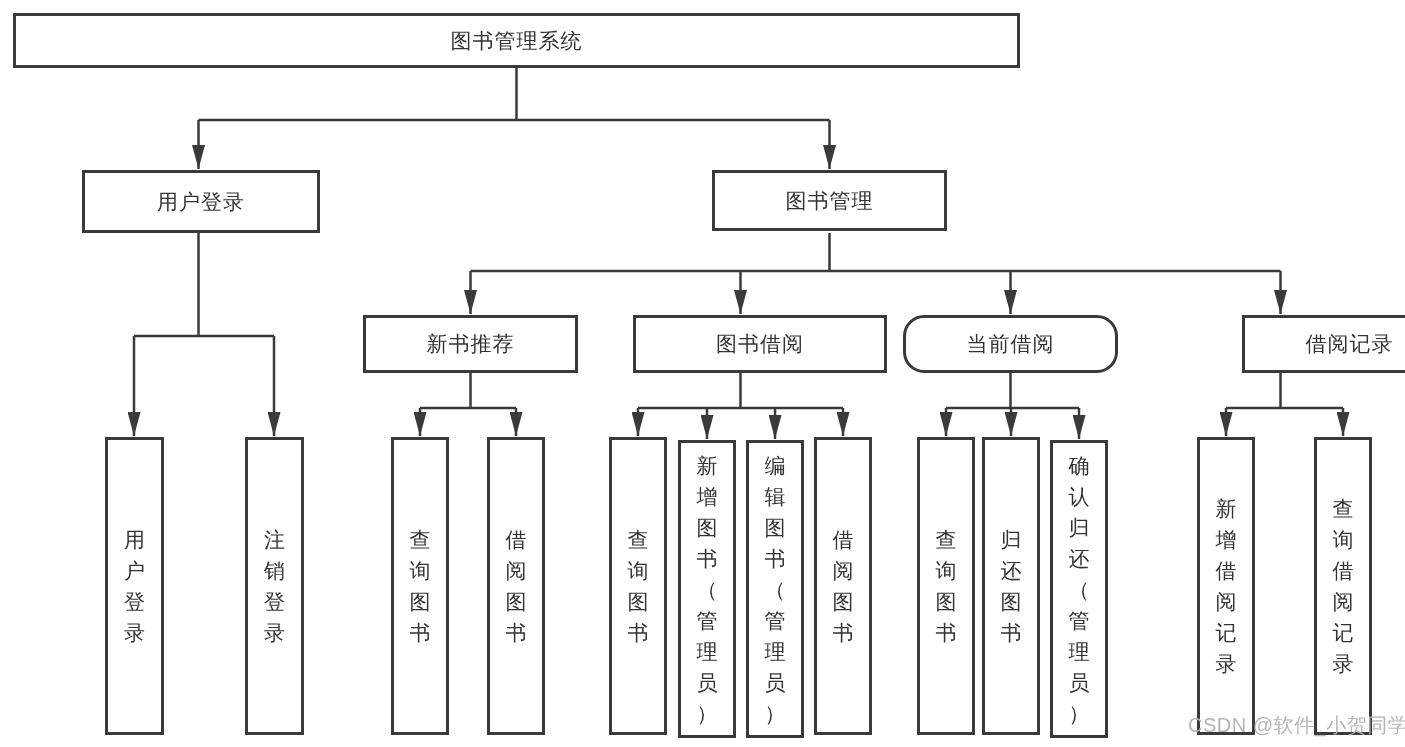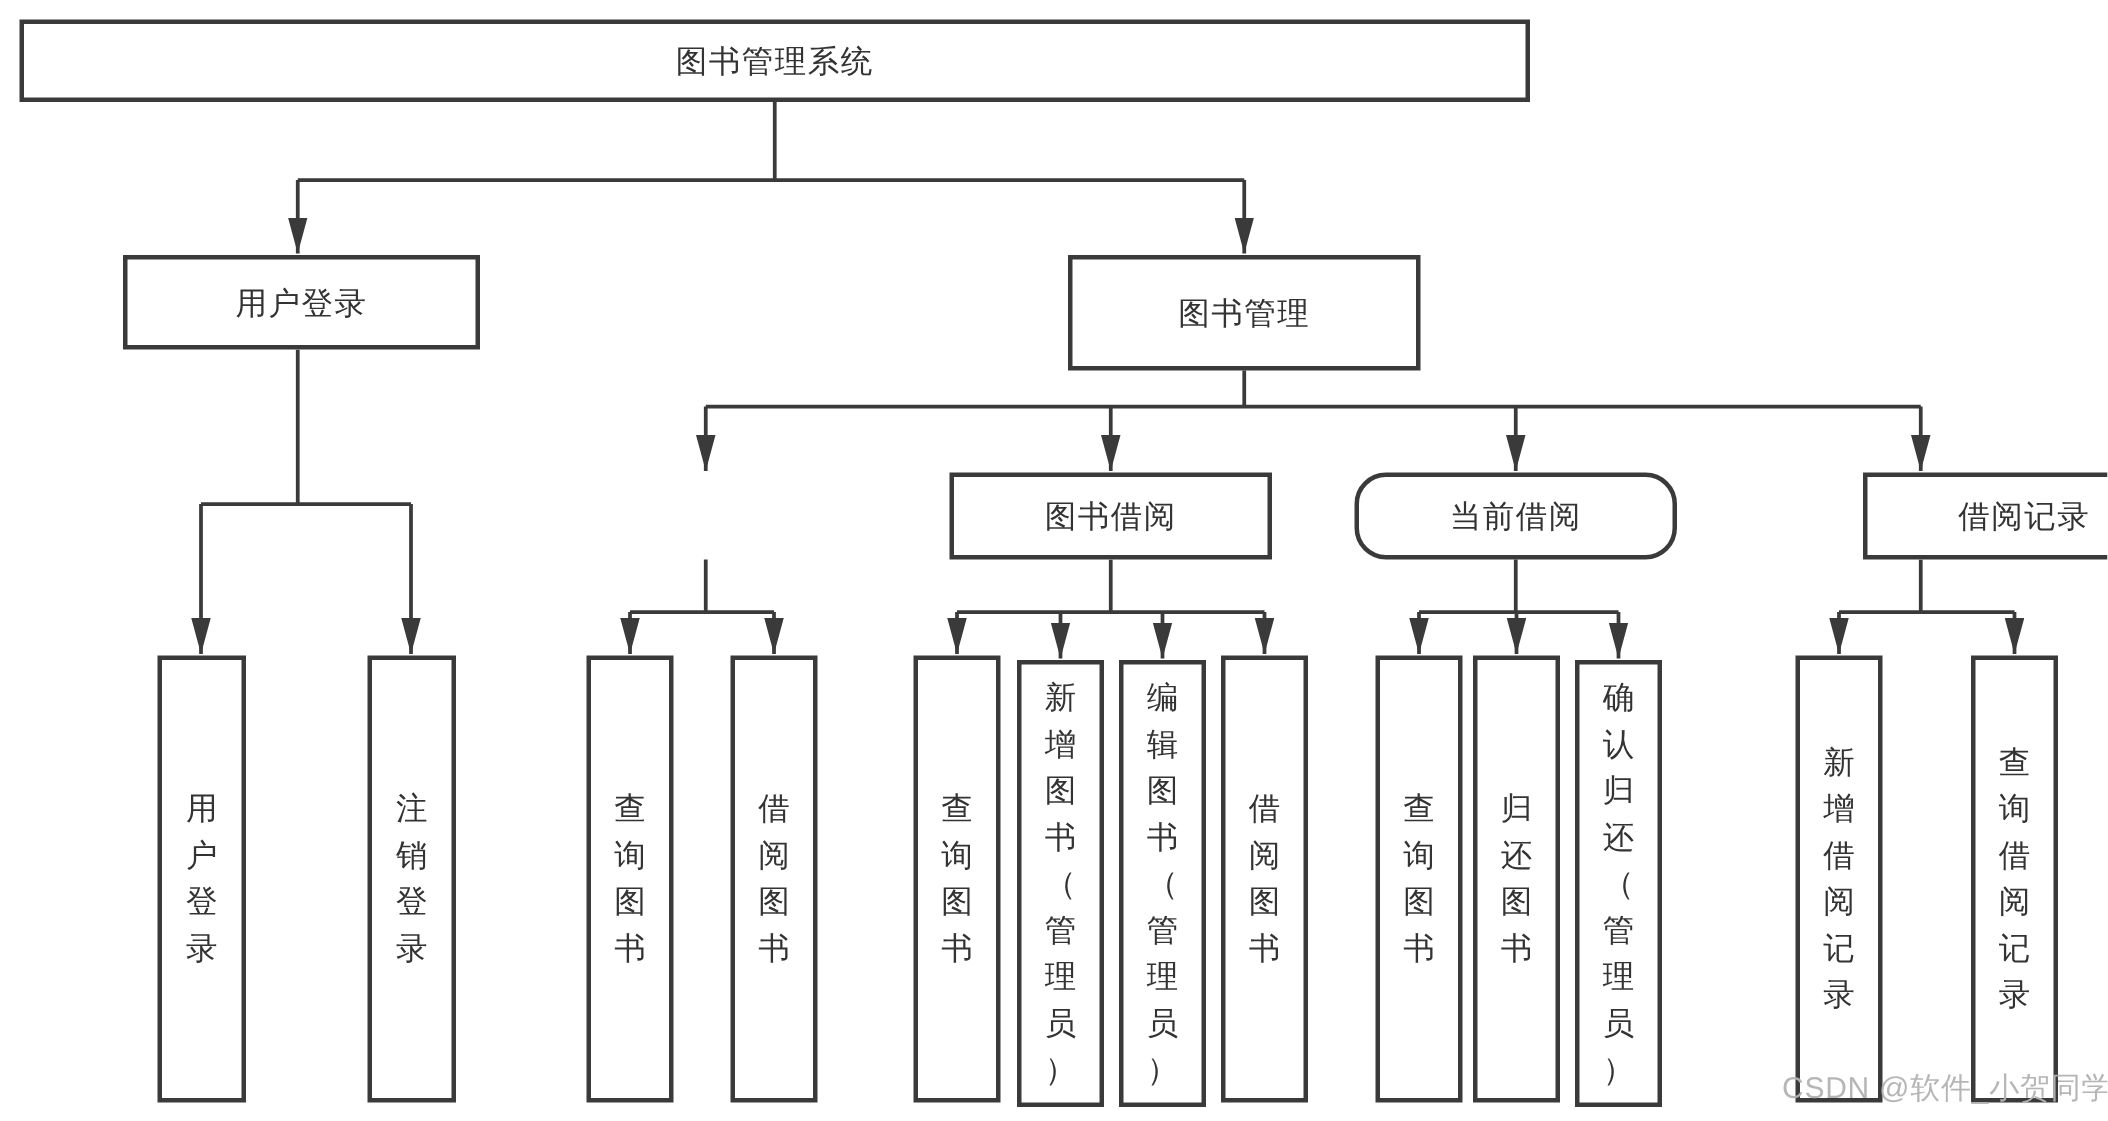--- a/index.html
+++ b/index.html
@@ -90,23 +90,24 @@
 
       <path d="M1280.5,373 V408 M1226,408 H1343"></path>
       <line x1="1226" y1="408" x2="1226" y2="436" marker-end="url(#ah)"></line>
       <line x1="1343" y1="408" x2="1343" y2="436" marker-end="url(#ah)"></line>
     </g>
   </svg>
 
   <div class="box" style="left:13px; top:13px; width:1007px; height:55px;">图书管理系统</div>
 
   <div class="box" style="left:82px; top:170px; width:238px; height:63px;">用户登录</div>
-  <div class="box" style="left:712px; top:170px; width:235px; height:77px;">图书管理</div>
+  <div class="box" style="left:712px; top:170px; width:235px; height:61px;">图书管理</div>
 
-  <div class="box" style="left:633px; top:315px; width:215px; height:58px;">图书借阅</div>
+  <div class="box" style="left:363px; top:315px; width:215px; height:58px;">新书推荐</div>
+  <div class="box" style="left:633px; top:315px; width:254px; height:58px;">图书借阅</div>
   <div class="box" style="left:903px; top:315px; width:215px; height:58px;border-radius:21px;">当前借阅</div>
   <div class="box" style="left:1242px; top:315px; width:215px; height:58px;">借阅记录</div>
 
   <div class="box leaf" style="left:105px; top:437px; width:59px; height:298px;">用
 户
 登
 录</div>
   <div class="box leaf" style="left:245px; top:437px; width:59px; height:298px;">注
 销
 登

